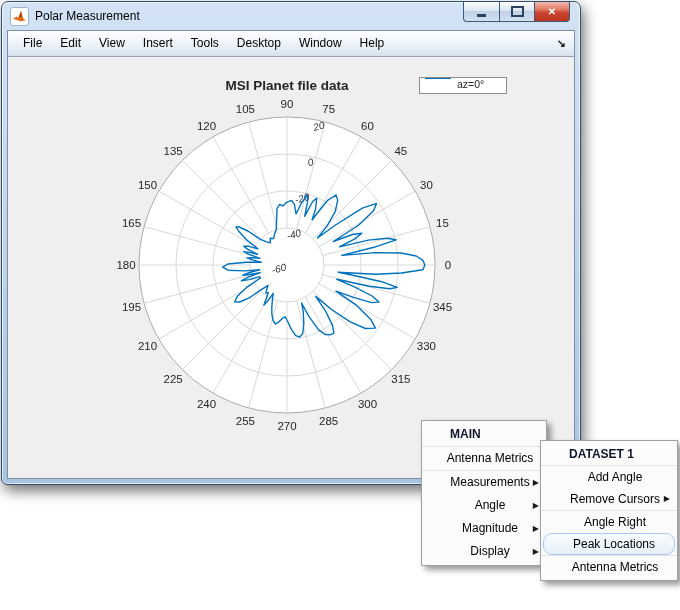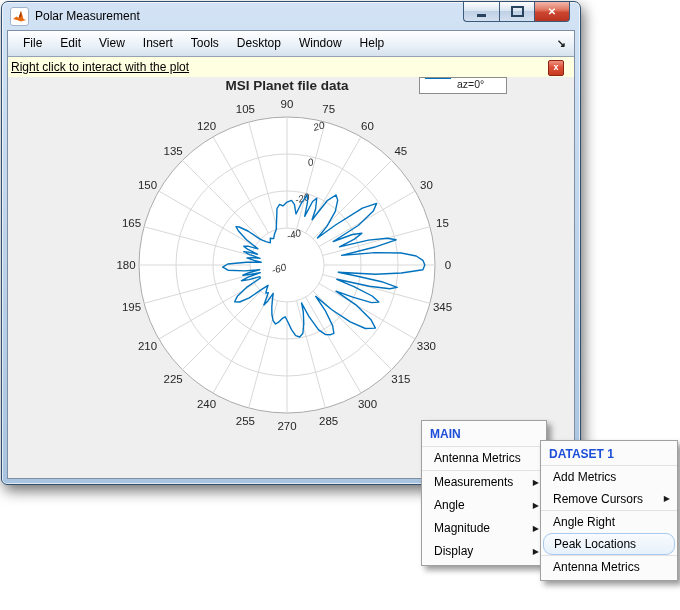--- a/index.html
+++ b/index.html
@@ -20,21 +20,21 @@
         justify-content:center;font-size:10px;color:#11243a;
         background:linear-gradient(#fdfdfd,#dbe6f3 45%,#bfd0e5 50%,#d3e0ef);}
   .wbtn-min{width:35px;border-radius:0 0 0 4px;border-right:none;}
   .wbtn-max{width:34px;}
   .wbtn-close{width:34px;border-radius:0 0 4px 0;border-left:none;color:#fff;font-weight:bold;
         background:linear-gradient(#f2b7ab,#e27a64 40%,#cc4530 55%,#b93420);}
   .glyph-min{display:inline-block;width:9px;height:3px;background:#29435f;margin-top:7px;}
   .glyph-max{display:inline-block;width:9px;height:7px;border:2px solid #29435f;background:transparent;}
 
   .win-content{position:absolute;left:5px;top:28px;right:5px;bottom:5px;background:#efefef;
-               border:1px solid #7e8fa5;overflow:visible;text-decoration:underline;}
+               border:1px solid #7e8fa5;overflow:visible;}
 
   .menubar{position:relative;height:25px;line-height:25px;font-size:12px;color:#000;
            background:linear-gradient(#ffffff,#e9f0f8 60%,#d6e1ee);
            border-bottom:1px solid #95a2b2;padding-left:6px;white-space:nowrap;}
   .menubar .mitem{display:inline-block;padding:0 9px;}
   .dock-arrow{position:absolute;right:8px;top:0;font-size:11px;font-weight:bold;color:#222;}
 
   .banner{position:relative;height:20px;background:#ffffe1;border-bottom:1px solid #8f8f83;
           font-size:12px;line-height:20px;color:#000;padding-left:3px;}
   .banner-close{position:absolute;right:10px;top:3px;width:14px;height:14px;border:1px solid #8e2213;
@@ -42,22 +42,22 @@
           color:#fff;font-size:9px;font-weight:bold;line-height:13px;text-align:center;}
 
   .canvas{position:absolute;left:0;top:46px;right:0;bottom:0;background:#efefef;}
   .legend{position:absolute;left:411px;top:0px;width:86px;height:15px;background:#fff;
           border:1px solid #8c8c8c;display:flex;align-items:flex-start;font-size:10.5px;color:#262626;}
   .legend .lsample{width:26px;height:0;border-top:1.5px solid #0072BD;margin:0 6px 0 5px;}
 
   
   .cmenu{position:absolute;background:#fbfbfb;border:1px solid #a0a0a0;padding:2px 0;
          box-shadow:4px 4px 6px rgba(0,0,0,.4);font-size:12px;color:#000;}
-  .cmenu .mhead{font-weight:bold;color:#1d4ed8;padding-left:8px;}
-  .cmenu .mrow{position:relative;padding-left:12px;}
+  .cmenu .mhead{font-weight:bold;color:#0f172a;padding-left:28px;}
+  .cmenu .mrow{position:relative;padding-left:12px;text-align:center;}
   .cmenu .msep{height:0;border-top:1px solid #e2e2e2;margin:0;}
   .cmenu .sub-arrow{position:absolute;right:7px;top:0;font-size:8px;color:#1a1a1a;}
   .menu-main .mhead,.menu-main .mrow{height:23px;line-height:23px;}
   .menu-sub .mhead,.menu-sub .mrow{height:22px;line-height:22px;}
   .menu-main{left:421px;top:420px;width:124px;}
   .menu-sub{left:540px;top:440px;width:136px;}
   .mrow.hl{margin:0 2px;padding-left:10px;border:1px solid #a9c9f0;border-radius:9px;
            background:linear-gradient(#f8fbfe,#e7f0fa);height:20px !important;line-height:20px !important;}
 </style>
 </head>
@@ -86,24 +86,20 @@
         </div>
     </div>
 
     <div class="win-content">
 
       <div class="menubar">
         <span><span class="mitem">File</span><span class="mitem">Edit</span><span class="mitem">View</span><span class="mitem">Insert</span><span class="mitem">Tools</span><span class="mitem">Desktop</span><span class="mitem">Window</span><span class="mitem">Help</span></span>
         <span class="dock-arrow">↘</span>
       </div>
 
-      <div class="banner">
-        <span>Right click to interact with the plot</span>
-        <div class="banner-close">x</div>
-      </div>
 
       <div class="canvas">
         <svg id="polar-svg" width="566" height="401">
             <circle cx="279" cy="188" r="148" fill="#ffffff" stroke="none"></circle>
             <circle cx="279" cy="188" r="148" fill="none" stroke="#ababab" stroke-width="1"></circle>
             <circle cx="279" cy="188" r="111" fill="none" stroke="#d8d8d8" stroke-width="1"></circle>
             <circle cx="279" cy="188" r="74" fill="none" stroke="#d8d8d8" stroke-width="1"></circle>
             <circle cx="279" cy="188" r="37" fill="none" stroke="#d8d8d8" stroke-width="1"></circle>
             <line x1="316" y1="188" x2="427" y2="188" stroke="#d8d8d8" stroke-width="1"></line>
             <line x1="314.7392555726955" y1="178.42369533120674" x2="421.9570222907821" y2="149.69478132482692" stroke="#d8d8d8" stroke-width="1"></line>
@@ -176,21 +172,21 @@
       <div class="mrow">Antenna Metrics</div>
       <div class="msep"></div>
       <div class="mrow">Measurements<span class="sub-arrow">▶</span></div>
       <div class="mrow">Angle<span class="sub-arrow">▶</span></div>
       <div class="mrow">Magnitude<span class="sub-arrow">▶</span></div>
       <div class="mrow">Display<span class="sub-arrow">▶</span></div>
     </div>
   <div class="cmenu menu-sub" id="menu-sub">
       <div class="mhead">DATASET 1</div>
       <div class="msep"></div>
-      <div class="mrow">Add Metrics</div>
+      <div class="mrow">Add Angle</div>
       <div class="mrow">Remove Cursors<span class="sub-arrow">▶</span></div>
       <div class="msep"></div>
       <div class="mrow">Angle Right</div>
       <div class="mrow hl">Peak Locations</div>
       <div class="msep"></div>
       <div class="mrow">Antenna Metrics</div>
     </div>
 
 </div>
 

